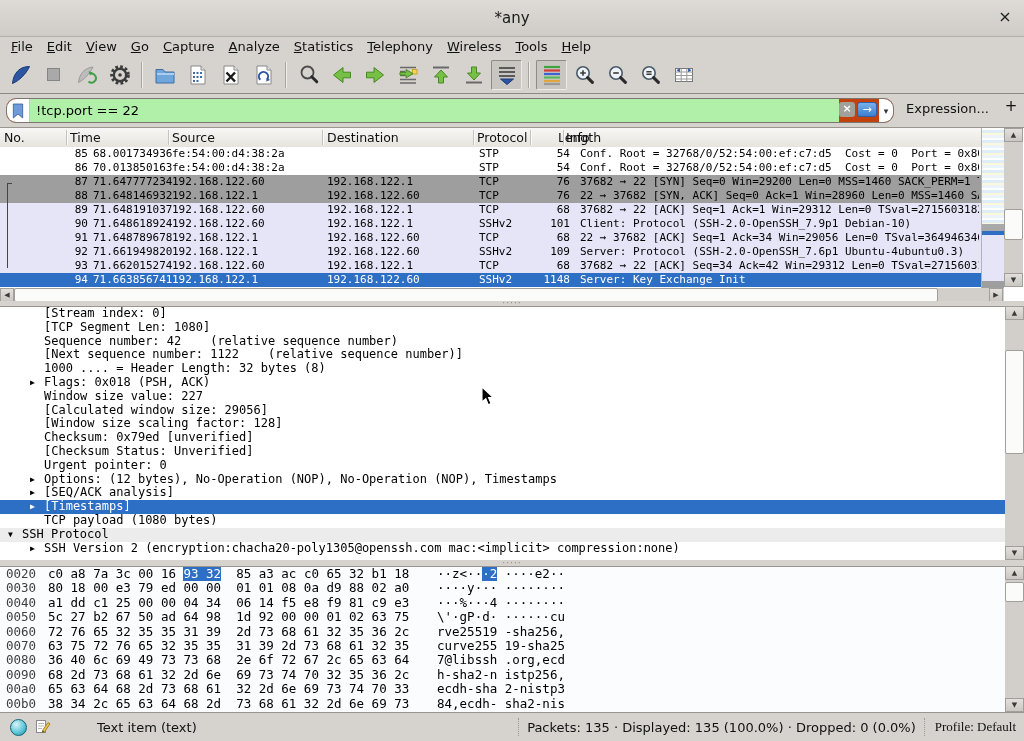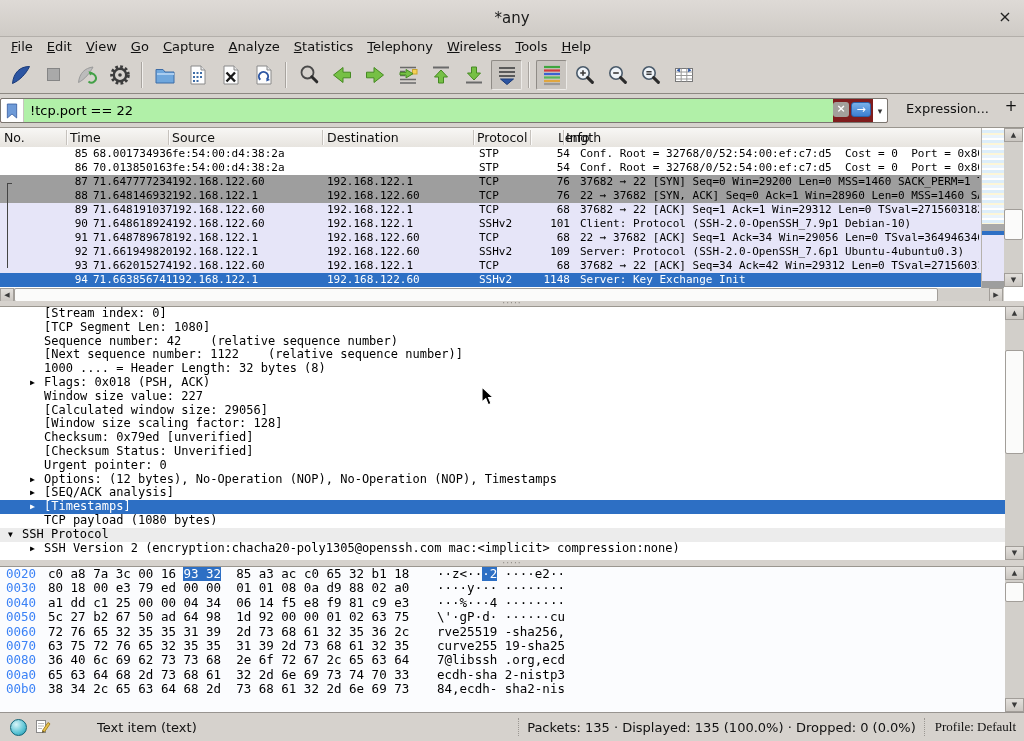--- a/index.html
+++ b/index.html
@@ -12,21 +12,21 @@
   .menubar{position:absolute;left:0;top:36px;width:1024px;height:21px;display:flex;align-items:center;padding-left:4px;font-size:13px;color:#111;}
   .menubar .mi{padding:2px 7px;}
   
   .toolbar{position:absolute;left:0;top:57px;width:1024px;height:37px;display:flex;align-items:center;padding-left:4px;border-bottom:1px solid #8d8983;box-sizing:border-box;}
   .tbtn{width:31px;height:30px;display:flex;align-items:center;justify-content:center;background:transparent;border:1px solid transparent;padding:0;margin:0 1px;}
   .tbtn svg{width:24px;height:24px;}
   .tbtn.pressed{background:#c9c5c0;border-style:solid;border-width:1px;border-color:#8f8b86 #eceae7 #eceae7 #8f8b86;border-radius:2px;}
   .tsep{width:0;height:26px;border-left:1px solid #a8a49f;border-right:1px solid #f1efec;margin:0 5px;}
   
   .filterbar{position:absolute;left:0;top:94px;width:1024px;height:32px;display:flex;align-items:center;}
-  .fwrap{position:absolute;left:0;top:4px;width:886px;height:23px;border:1px solid #7a7670;border-radius:2px;background:#7f1d1d;display:flex;align-items:stretch;overflow:hidden;}
+  .fwrap{position:absolute;left:6px;top:4px;width:886px;height:23px;border:1px solid #7a7670;border-radius:10px;background:#c2410c;display:flex;align-items:stretch;overflow:hidden;}
   .fbook{width:22px;display:flex;align-items:center;justify-content:center;background:#fff;border-right:1px solid #c9c5c0;}
   .fbook svg{width:14px;height:18px;}
   .finput{flex:1;border:0;outline:0;background:var(--filterbg);font-family:"DejaVu Sans",sans-serif;font-size:13px;color:#000;padding:0 6px;}
   .fclear{width:16px;height:15px;margin:3px 2px 0 0;background:#a3a09b;border-radius:3px;color:#fff;font-size:11px;line-height:14px;text-align:center;font-weight:bold;align-self:flex-start;}
   .fapply{width:20px;height:15px;margin:3px 2px 0 0;background:linear-gradient(#79b0e8,#3c7fd2);border:1px solid #2d62a8;border-radius:3px;color:#fff;font-size:11px;line-height:13px;text-align:center;align-self:flex-start;box-sizing:border-box;}
   .fcaret{width:14px;display:flex;align-items:center;justify-content:center;font-size:9px;color:#333;background:#fff;}
   .fexpr{position:absolute;left:906px;top:7px;font-size:13px;color:#111;}
   .fadd{position:absolute;left:1002px;top:3px;width:18px;height:22px;text-align:center;font-size:15px;color:#111;}
   
   .plist{position:absolute;left:0;top:127px;width:1024px;height:174px;background:#fff;border-top:1px solid #9a968f;}
@@ -64,21 +64,21 @@
   .dline.i1 .tri{left:30px;}
   .dline.i0 .tri{left:8px;}
   .dtext{position:absolute;top:0;}
   .dline.i1 .dtext{left:44px;}
   .dline.i0 .dtext{left:22px;}
   .dline.selected{background:var(--sel);color:#fff;}
   .dline.band{background:#ececec;}
   
   .hexpane{position:absolute;left:0;top:566px;width:1005px;height:146px;background:#fbfcfe;border-top:1px solid #9a968f;overflow:hidden;font-family:"DejaVu Sans Mono",monospace;font-size:12.5px;color:#000;}
   .hrow{position:relative;height:14.4px;line-height:14.4px;white-space:pre;}
-  .hoff{position:absolute;left:6px;color:#3b82f6;}
+  .hoff{position:absolute;left:6px;color:#404040;}
   .hbytes{position:absolute;left:48px;}
   .hascii{position:absolute;left:437px;}
   .hl{background:var(--sel);color:#fff;}
   
   .statusbar{position:absolute;left:0;top:712px;width:1024px;height:29px;background:#d6d2cd;border-top:1px solid #989490;display:flex;align-items:center;font-size:13px;color:#111;box-sizing:border-box;}
   .expert{width:15px;height:15px;border-radius:50%;background:radial-gradient(circle at 35% 30%,#d8f4f8,#59c3d4 60%,#1e8fa8);border:1px solid #0f6478;margin-left:10px;}
   .pencil{margin-left:8px;width:16px;height:16px;}
   .shelp{margin-left:46px;}
   .ssep{width:0;height:18px;border-left:1px dotted #9b9792;}
   .spacks{margin-left:auto;}
@@ -359,21 +359,22 @@
 
   <div class="split" style="top:560px;height:6px;line-height:6px;">·····</div>
 
   <div class="hexpane">
       <div class="hrow"><span class="hoff">0020</span><span class="hbytes">c0 a8 7a 3c 00 16 <span class="hl">93 32</span>  85 a3 ac c0 65 32 b1 18</span><span class="hascii">··z&lt;··<span class="hl">·2</span> ····e2··</span></div>
       <div class="hrow"><span class="hoff">0030</span><span class="hbytes">80 18 00 e3 79 ed 00 00  01 01 08 0a d9 88 02 a0</span><span class="hascii">····y··· ········</span></div>
       <div class="hrow"><span class="hoff">0040</span><span class="hbytes">a1 dd c1 25 00 00 04 34  06 14 f5 e8 f9 81 c9 e3</span><span class="hascii">···%···4 ········</span></div>
       <div class="hrow"><span class="hoff">0050</span><span class="hbytes">5c 27 b2 67 50 ad 64 98  1d 92 00 00 01 02 63 75</span><span class="hascii">\'·gP·d· ······cu</span></div>
       <div class="hrow"><span class="hoff">0060</span><span class="hbytes">72 76 65 32 35 35 31 39  2d 73 68 61 32 35 36 2c</span><span class="hascii">rve25519 -sha256,</span></div>
       <div class="hrow"><span class="hoff">0070</span><span class="hbytes">63 75 72 76 65 32 35 35  31 39 2d 73 68 61 32 35</span><span class="hascii">curve255 19-sha25</span></div>
-      <div class="hrow"><span class="hoff">0080</span><span class="hbytes">36 40 6c 69 62 73 73 68  2e 6f 72 67 2c 65 63 64</span><span class="hascii">7@libssh .org,ecd</span></div>
+      <div class="hrow"><span class="hoff">0080</span><span class="hbytes">36 40 6c 69 49 73 73 68  2e 6f 72 67 2c 65 63 64</span><span class="hascii">7@libssh .org,ecd</span></div>
+      <div class="hrow"><span class="hoff">0090</span><span class="hbytes">68 2d 73 68 61 32 2d 6e  69 73 74 70 32 35 36 2c</span><span class="hascii">h-sha2-n istp256,</span></div>
       <div class="hrow"><span class="hoff">00a0</span><span class="hbytes">65 63 64 68 2d 73 68 61  32 2d 6e 69 73 74 70 33</span><span class="hascii">ecdh-sha 2-nistp3</span></div>
       <div class="hrow"><span class="hoff">00b0</span><span class="hbytes">38 34 2c 65 63 64 68 2d  73 68 61 32 2d 6e 69 73</span><span class="hascii">84,ecdh- sha2-nis</span></div>
     </div>
   <div class="strack" style="position:absolute;left:1005px;top:566px;width:19px;height:146px;"></div>
   <div class="sbtn" style="left:1005px;top:566px;width:19px;height:14px;line-height:13px;">▲</div>
   <div class="sthumb" style="left:1005px;top:582px;width:19px;height:20px;"></div>
   <div class="sbtn" style="left:1005px;top:698px;width:19px;height:14px;line-height:13px;">▼</div>
 
   <div class="statusbar">
     <span class="expert"></span>

